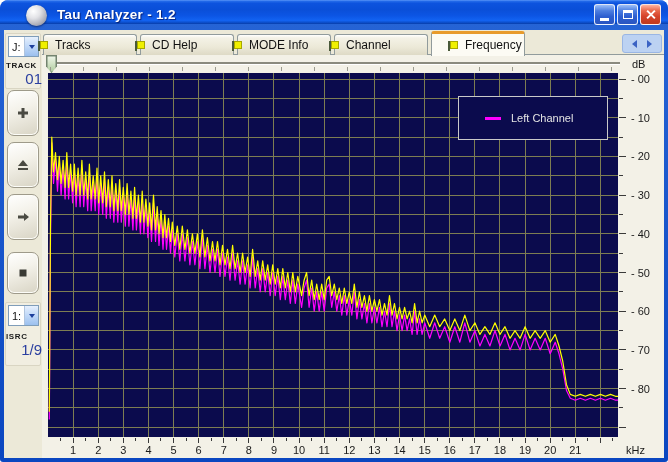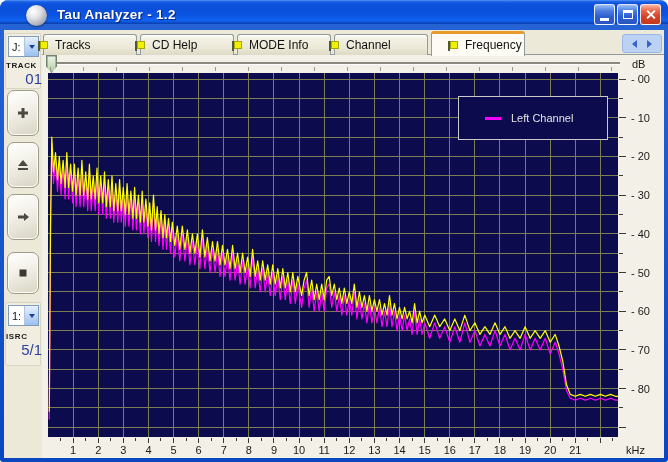--- a/index.html
+++ b/index.html
@@ -151,21 +151,21 @@
       </button>
 
       <div class="sidepanel sp-bottom">
         <div class="combo">
           <span class="cval">1:</span>
           <span class="cbtn">
               <i class="chev"></i>
             </span>
         </div>
         <div class="minilabel lab-mode">ISRC</div>
-        <div class="bigval val-mode">5/1</div>
+        <div class="bigval val-mode">1/9</div>
       </div>
     </div>
 
     <div class="chart-panel">
       <svg width="622" height="404">
           <clipPath id="pc">
             <rect x="6" y="18" width="570" height="364"></rect>
           </clipPath>
           <rect x="6" y="18" width="570" height="364" fill="#0B0B4D"></rect>
           <line x1="31.11013215859031" y1="18" x2="31.11013215859031" y2="382" stroke="#7D7D52" stroke-width="1" shape-rendering="crispEdges"></line>

